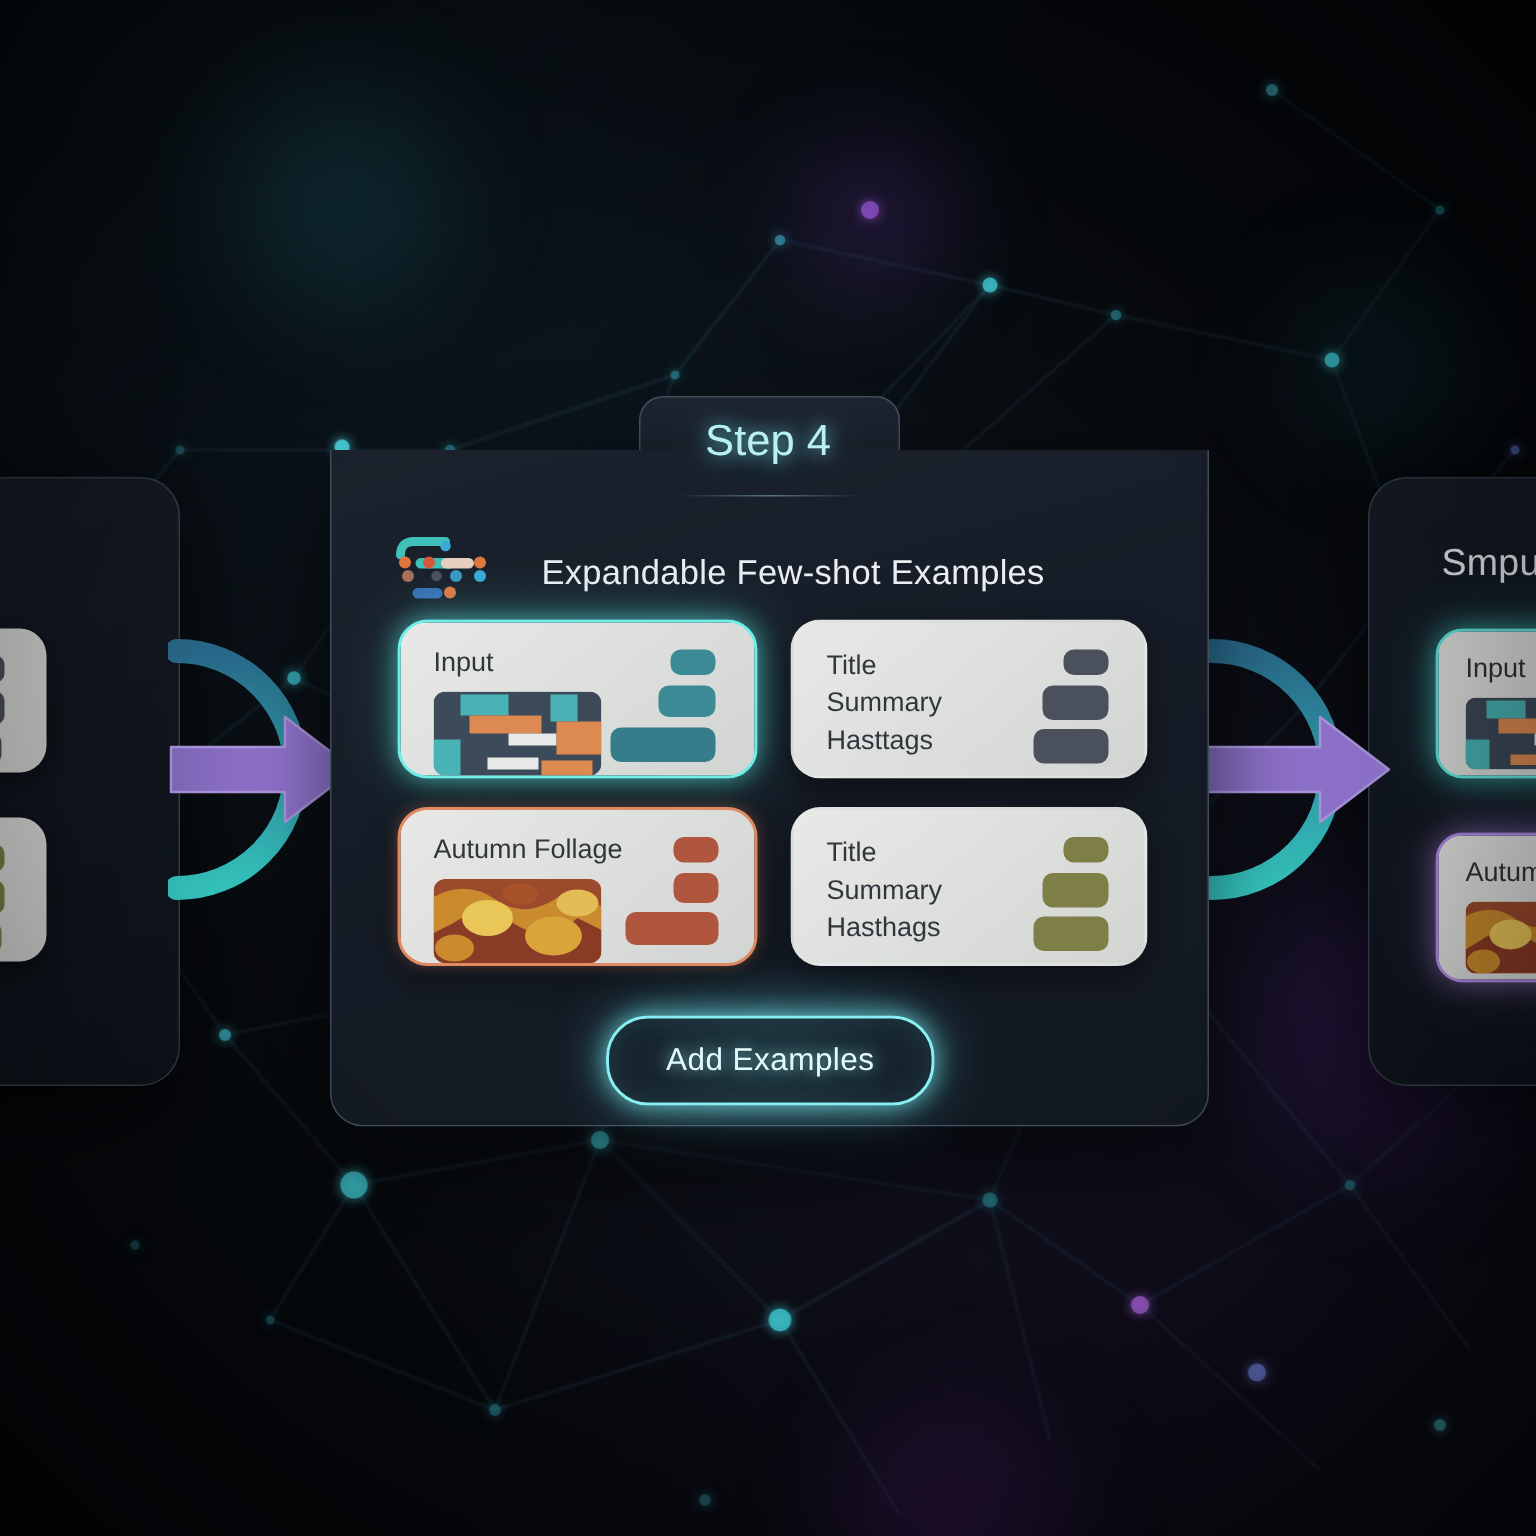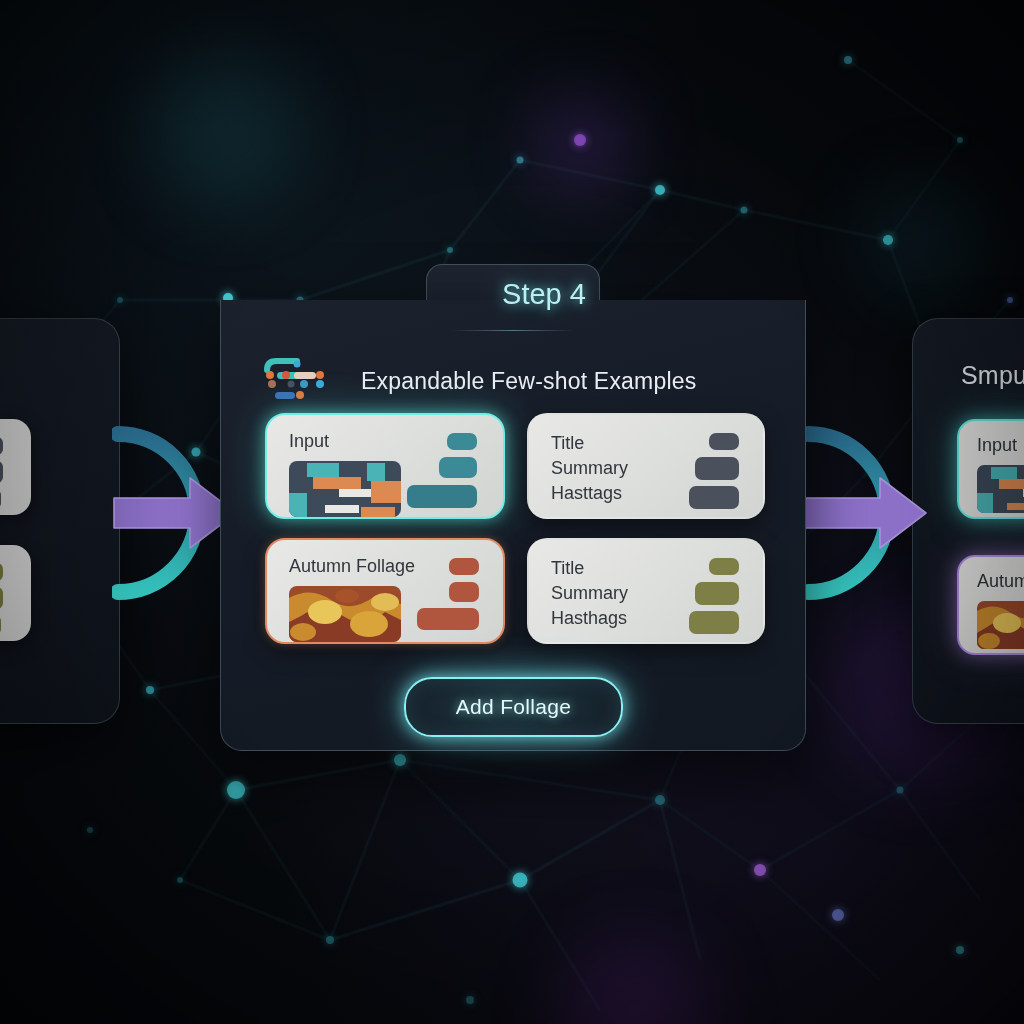--- a/index.html
+++ b/index.html
@@ -70,21 +70,20 @@
     background: linear-gradient(180deg, #1e2531 0%, #1b222d 100%);
     border: 1px solid rgba(160,190,210,0.30);
     border-bottom: none;
     border-radius: 16px 16px 0 0;
   }
   #step-label {
     position:absolute; left:426px; top:278px; width:172px;
     text-align:center; color:#b8f0f4; font-size:29px; font-weight:400;
     text-shadow: 0 0 12px rgba(130,235,240,0.75), 0 0 26px rgba(100,220,230,0.4);
     z-index: 6;
-    padding-left: 32px;
   }
   #tab-underline {
     position:absolute; left:452px; top:330px; width:122px; height:1px;
     background: linear-gradient(90deg, rgba(150,200,215,0) 0%, rgba(150,200,215,0.5) 50%, rgba(150,200,215,0) 100%);
     z-index: 6;
   }
 
   
   #panel-header { position:absolute; left:42px; top:56px; display:flex; align-items:center; gap:34px; }
   #panel-title { color:#e9eef3; font-size:23px; letter-spacing:.2px; }
@@ -386,16 +385,16 @@
       </div>
       <div class="ex-bars">
         <div class="ex-bar" style="left:24px; top:0px;  width:30px; height:17px; background:#7e7e47;"></div>
         <div class="ex-bar" style="left:10px; top:24px; width:44px; height:23px; background:#7e7e47;"></div>
         <div class="ex-bar" style="left:4px;  top:53px; width:50px; height:23px; background:#7e7e47;"></div>
       </div>
     </div>
   </div>
 
   <div id="add-example-glow"></div>
-  <div id="add-example">Add Follage</div>
+  <div id="add-example">Add Examples</div>
 
   <div class="vignette"></div>
 </div>
 
 </body></html>

